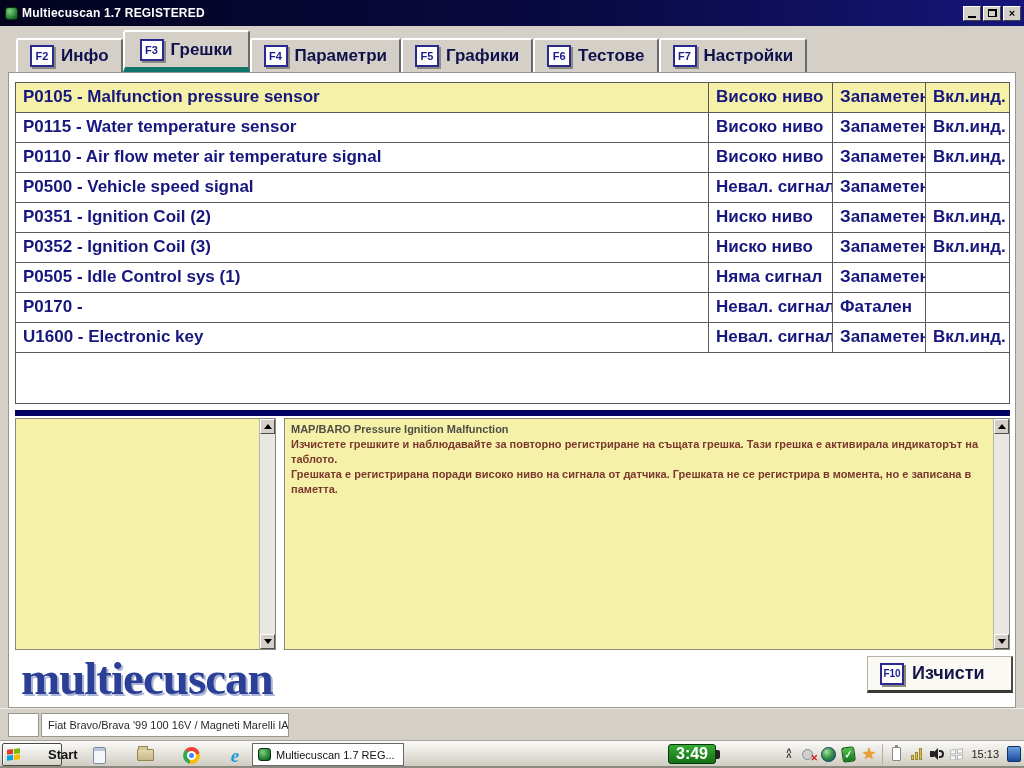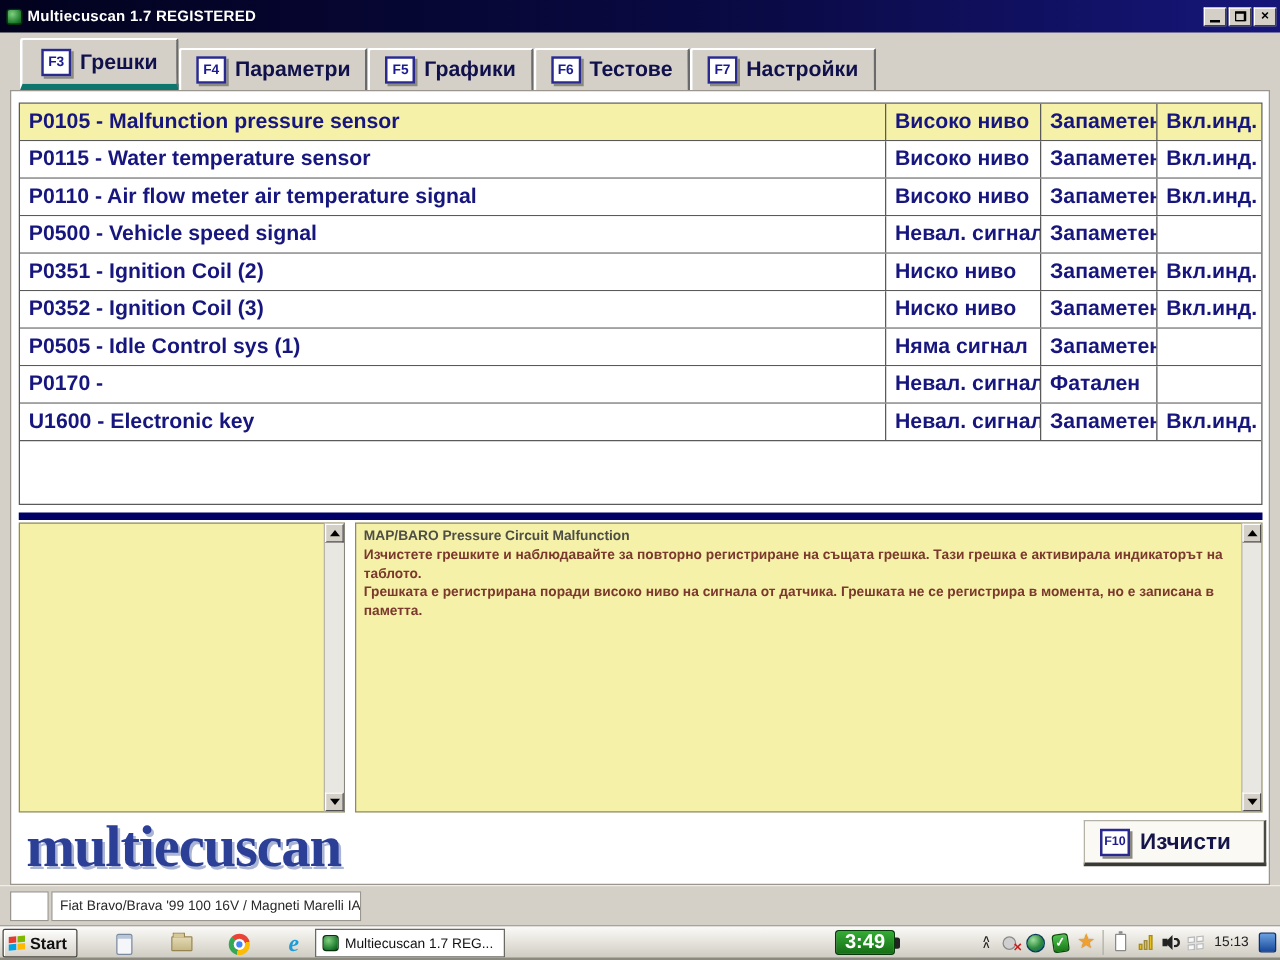--- a/index.html
+++ b/index.html
@@ -91,21 +91,21 @@
     line-height:22px; padding-left:6px; white-space:nowrap; overflow:hidden; }
 
   
   .taskbar { position:absolute; left:0; top:740px; width:1024px; height:28px;
     background:linear-gradient(#fbfaf8 0%,#e8e6df 45%,#cfccc3 100%);
     border-top:1px solid #a8a49a; border-bottom:2px solid #8c897f; }
   .start-btn { position:absolute; left:2px; top:2px; width:60px; height:23px;
     background:linear-gradient(#fdfdfc,#d6d3ca); border:1px solid #4a4a44; border-radius:2px;
     display:flex; align-items:center; gap:4px; padding-left:4px;
     box-shadow:inset 1px 1px 0 #fff; }
-  .start-label { font-size:13px; font-weight:bold; color:#111; }
+  .start-label { font-size:13px; font-weight:bold; color:#111;margin-left:24px; }
   .winflag { display:grid; grid-template-columns:6px 6px; grid-template-rows:5px 5px; gap:1px; transform:skewY(-6deg); }
   .winflag i { display:block; }
   .winflag .r { background:#e03c31; } .winflag .g { background:#7eb900; }
   .winflag .b { background:#00a3e0; } .winflag .y { background:#ffb900; }
   .ql-icon { position:absolute; top:3px; width:22px; height:22px; display:flex; align-items:center; justify-content:center; }
   .doc-shape { width:13px; height:17px; background:#f4f6fa; border:1px solid #7a8aa0; border-radius:2px;
     box-shadow:inset 0 3px 0 #b9c6d8; }
   .folder-shape { width:17px; height:12px; background:linear-gradient(#e2d8b2,#c6b886); border:1px solid #97854f;
     border-radius:1px; position:relative; }
   .folder-shape:before { content:""; position:absolute; top:-4px; left:0; width:8px; height:3px;
@@ -171,20 +171,24 @@
       <div class="win-btn">
           <span class="glyph-restore"></span>
         </div>
       <div class="win-btn">
           <span>×</span>
         </div>
     </div>
   </div>
 
   <div class="tabstrip">
+    <div class="tab">
+      <span class="fkey">F2</span>
+      <span class="tab-label">Инфо</span>
+    </div>
     <div class="tab active">
       <span class="fkey">F3</span>
       <span class="tab-label">Грешки</span>
     </div>
     <div class="tab">
       <span class="fkey">F4</span>
       <span class="tab-label">Параметри</span>
     </div>
     <div class="tab">
       <span class="fkey">F5</span>
@@ -269,21 +273,21 @@
             <span class="arr-up"></span>
           </div>
         <div class="sbtn down">
             <span class="arr-dn"></span>
           </div>
       </div>
     </div>
 
     <div class="ypanel right">
       <div class="ytext">
-        <div class="ytitle">MAP/BARO Pressure Circuit Malfunction</div>
+        <div class="ytitle">MAP/BARO Pressure Ignition Malfunction</div>
         <div class="ybody">Изчистете грешките и наблюдавайте за повторно регистриране на същата грешка. Тази грешка е активирала индикаторът на таблото.</div>
         <div class="ybody">Грешката е регистрирана поради високо ниво на сигнала от датчика. Грешката не се регистрира в момента, но е записана в паметта.</div>
       </div>
       <div class="vscroll">
         <div class="sbtn up">
             <span class="arr-up"></span>
           </div>
         <div class="sbtn down">
             <span class="arr-dn"></span>
           </div>

